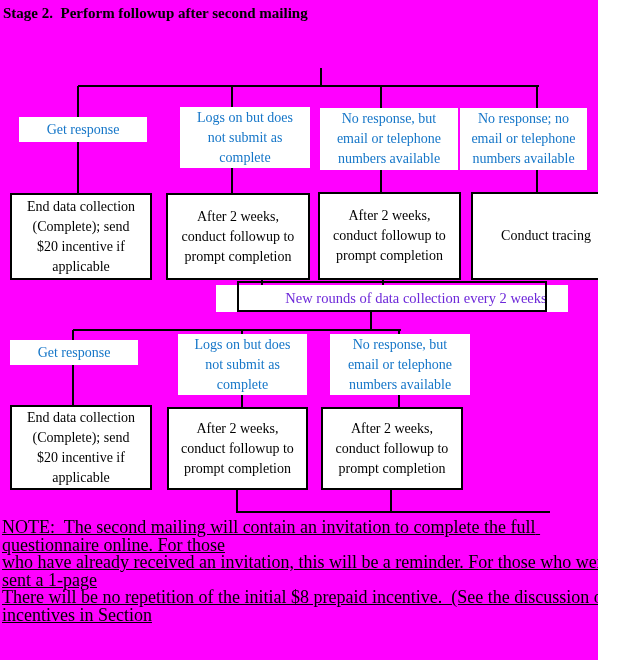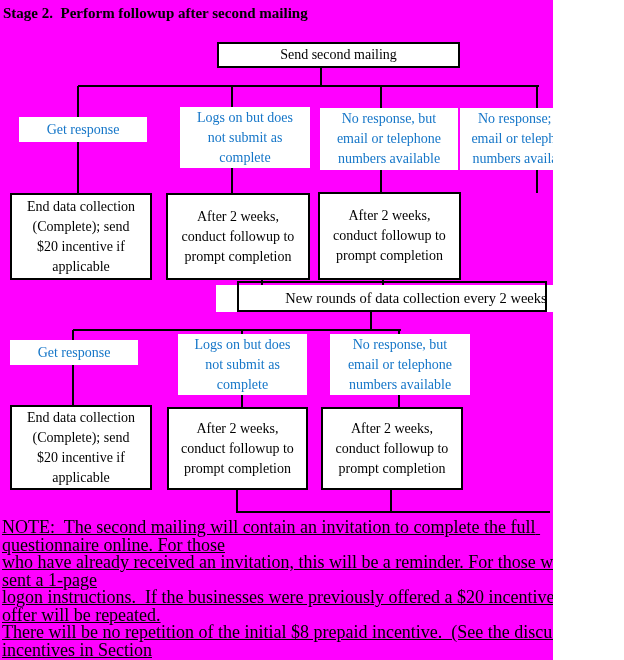--- a/index.html
+++ b/index.html
@@ -1,19 +1,19 @@
 <!DOCTYPE html>
 <html><head>
 <meta charset="utf-8">
 <style>
   html, body { margin: 0; padding: 0; }
   * { box-sizing: border-box; }
   .canvas {
     position: relative;
-    width: 553px;
+    width: 598px;
     height: 660px;
     background: #FF00FF;
     overflow: hidden;
     font-family: "Liberation Serif", "DejaVu Serif", serif;
   }
   .title {
     position: absolute;
     left: 3px; top: 5px;
     font-size: 15px;
     font-weight: bold;
@@ -34,21 +34,21 @@
     line-height: 20px;
     z-index: 2;
   }
   .bordered { border: 2px solid #000; color: #000; }
   .bluelabel { color: #1576C8; border: none; }
   .band-white {
     position: absolute;
     left: 216px; top: 285px; width: 352px; height: 27px;
     background: #FFFFFF;
     display: flex; align-items: center; justify-content: center;
-    color: #000000;
+    color: #6d28d9;
     font-size: 14.5px;
     z-index: 2;
     padding-left: 48px;
   }
   .band-frame {
     position: absolute;
     left: 237px; top: 281px; width: 310px; height: 31px;
     border: 2px solid #000;
     background: transparent;
     z-index: 3;
@@ -81,21 +81,20 @@
   <div class="line" style="left:382px;top:280px;width:2px;height:6px"></div>
   <div class="line" style="left:370px;top:312px;width:2px;height:19px"></div>
   <div class="line" style="left:73px;top:329px;width:328px;height:2px"></div>
   <div class="line" style="left:72px;top:330px;width:2px;height:76px"></div>
   <div class="line" style="left:241px;top:330px;width:2px;height:78px"></div>
   <div class="line" style="left:398px;top:330px;width:2px;height:78px"></div>
   <div class="line" style="left:236px;top:490px;width:2px;height:23px"></div>
   <div class="line" style="left:390px;top:490px;width:2px;height:23px"></div>
   <div class="line" style="left:236px;top:511px;width:314px;height:2px"></div>
 
-  <div class="node bordered" style="left:217px;top:42px;width:243px;height:26px">Send second mailing</div>
 
   <div class="node bluelabel" style="left:19px;top:117px;width:128px;height:25px">Get response</div>
   <div class="node bluelabel" style="left:180px;top:107px;width:130px;height:61px">Logs on but does
 not submit as
 complete</div>
   <div class="node bluelabel" style="left:320px;top:108px;width:138px;height:62px">No response, but
 email or telephone
 numbers available</div>
   <div class="node bluelabel" style="left:460px;top:108px;width:127px;height:62px">No response; no
 email or telephone
@@ -104,20 +103,21 @@
   <div class="node bordered" style="left:10px;top:193px;width:142px;height:87px">End data collection
 (Complete); send
 $20 incentive if
 applicable</div>
   <div class="node bordered" style="left:166px;top:193px;width:144px;height:87px">After 2 weeks,
 conduct followup to
 prompt completion</div>
   <div class="node bordered" style="left:318px;top:192px;width:143px;height:88px">After 2 weeks,
 conduct followup to
 prompt completion</div>
+  <div class="node bordered" style="left:471px;top:192px;width:150px;height:88px">Conduct tracing</div>
 
   <div class="band-white">New rounds of data collection every 2 weeks</div>
   <div class="band-frame"></div>
 
   <div class="node bluelabel" style="left:10px;top:340px;width:128px;height:25px">Get response</div>
   <div class="node bluelabel" style="left:178px;top:334px;width:129px;height:61px">Logs on but does
 not submit as
 complete</div>
   <div class="node bluelabel" style="left:330px;top:334px;width:140px;height:61px">No response, but
 email or telephone
@@ -130,17 +130,16 @@
   <div class="node bordered" style="left:167px;top:407px;width:141px;height:83px">After 2 weeks,
 conduct followup to
 prompt completion</div>
   <div class="node bordered" style="left:321px;top:407px;width:142px;height:83px">After 2 weeks,
 conduct followup to
 prompt completion</div>
 
   <div class="note">
     <div class="note-line">NOTE:  The second mailing will contain an invitation to complete the full questionnaire online. For those</div>
     <div class="note-line">who have already received an invitation, this will be a reminder. For those who were sent a 1-page</div>
-    <div class="note-line">logon instructions.  If the businesses were previously offered a $20 incentive, the offer will be repeated.</div>
     <div class="note-line">There will be no repetition of the initial $8 prepaid incentive.  (See the discussion on incentives in Section</div>
   </div>
 
 </div>
 
 </body></html>

